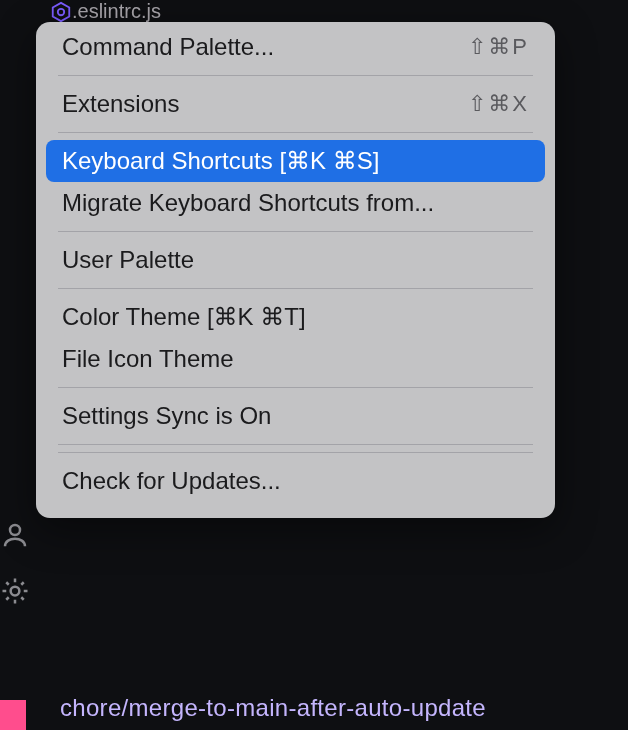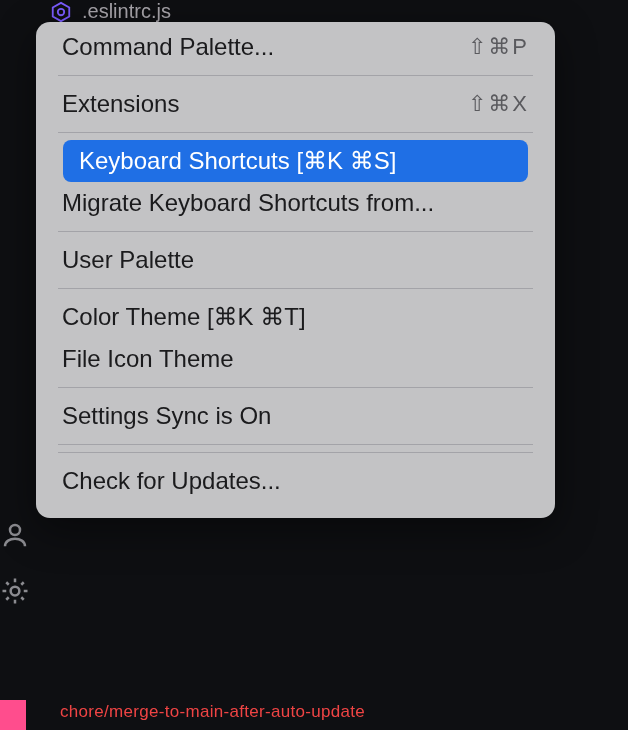--- a/index.html
+++ b/index.html
@@ -4,58 +4,58 @@
   <style>
     * { margin:0; padding:0; box-sizing:border-box; }
     html,body{ width:628px; height:730px; }
     body{
       background:#0e0f12;
       font-family:-apple-system,BlinkMacSystemFont,"Segoe UI",sans-serif;
       position:relative; overflow:hidden;
     }
     .bg-file{
       position:absolute; top:0; left:50px;
-      display:flex; align-items:center; gap:10px;
+      display:flex; align-items:center; 
       color:#b8b8bb; font-size:20px;
     }
     .hex-icon{ width:22px; height:22px; }
     .bg-file span{ color:#a8a5ab; }
     .activity-icons{
       position:absolute; left:0; top:520px; display:flex;
       flex-direction:column; gap:26px; padding-left:0;
       color:#7e7e82;
     }
     .activity-icons svg{ width:30px; height:30px; }
     .bottom-pink{
       position:absolute; left:0; bottom:0; width:26px; height:30px;
       background:#ff4d8d;
     }
     .bg-text{
       position:absolute; left:60px; bottom:8px;
-      color:#ef4444; font-size:17px; letter-spacing:.3px;
+      color:#c4b5fd; font-size:24px; letter-spacing:.3px;
     }
     .menu{
       position:absolute; left:36px; top:22px;
       width:519px;
       background:rgba(210,210,213,.92);
       backdrop-filter:blur(6px);
       border-radius:14px;
       overflow:hidden;
       box-shadow:0 12px 40px rgba(0,0,0,.45);
       padding-top:4px; padding-bottom:16px;
     }
     .menu-item{
       display:flex; justify-content:space-between; align-items:center;
       padding:7px 26px 7px 26px;
       font-size:24px; color:#1b1b1d;
       cursor:default;
     }
     .menu-item.highlight{
       background:#1f6fe5; color:#fff;
-      border-radius:8px; margin:0 27px; padding-left:16px; padding-right:16px;
+      border-radius:8px; margin:0 10px; padding-left:16px; padding-right:16px;
     }
     .shortcut{
       color:#5a5a5e; font-size:22px; letter-spacing:2px;
       font-family:-apple-system,sans-serif;
     }
     .separator{
       height:1px; background:#a3a3a8; margin:7px 22px;
     }
   </style>
 </head>

